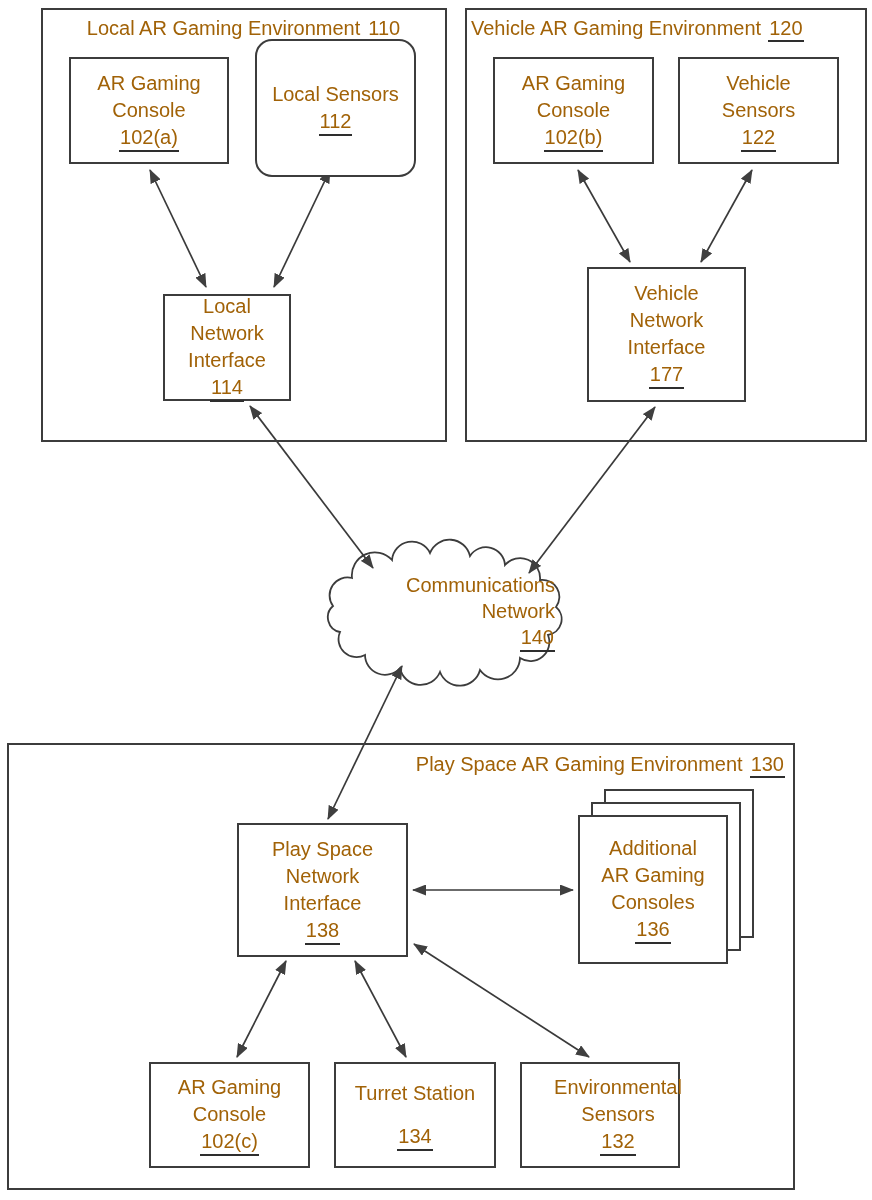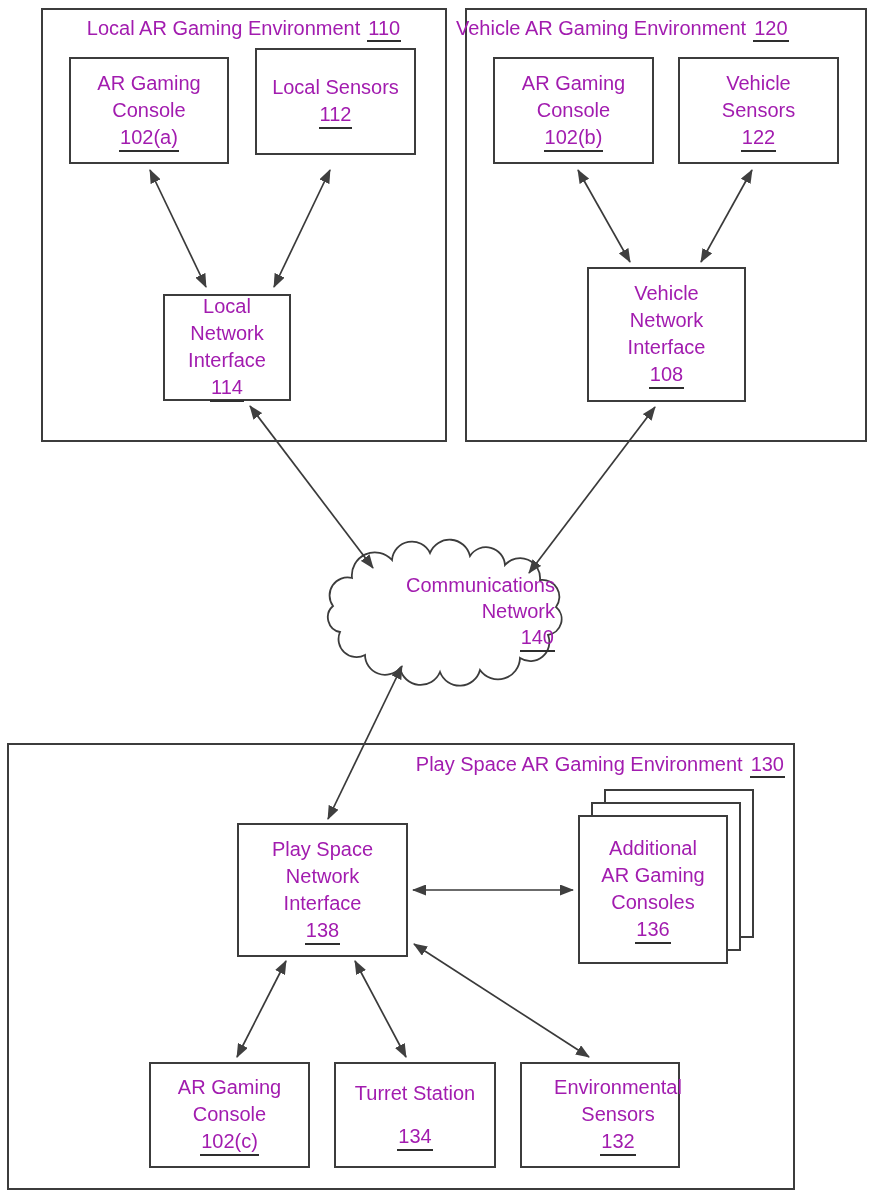--- a/index.html
+++ b/index.html
@@ -3,21 +3,21 @@
 <meta charset="utf-8">
 <style>
   * { box-sizing: border-box; margin: 0; padding: 0; }
   html, body { background: #ffffff; }
   .page {
     position: relative;
     width: 872px;
     height: 1200px;
     background: #ffffff;
     font-family: "Liberation Sans", sans-serif;
-    color: #a21caf;
+    color: #a16207;
     overflow: hidden;
   }
   svg.overlay {
     position: absolute;
     left: 0; top: 0;
     width: 872px; height: 1200px;
   }
   .env {
     position: absolute;
     border: 2px solid #3c3c3c;
@@ -94,53 +94,53 @@
   <div class="env-title" style="left:41px; top:15px; width:406px;">
     <span>Local AR Gaming Environment</span><span class="ref">110</span>
   </div>
 
   <div class="node" style="left:69px; top:57px; width:160px; height:107px;">
     <div>AR Gaming</div>
     <div>Console</div>
     <span class="ref">102(a)</span>
   </div>
 
-  <div class="node" style="left:255px; top:48px; width:161px; height:107px;">
+  <div class="node" style="left:255px; top:39px; width:161px; height:138px;border-radius:17px;">
     <div>Local Sensors</div>
     <span class="ref">112</span>
   </div>
 
   <div class="node" style="left:163px; top:294px; width:128px; height:107px;">
     <div>Local Network</div>
     <div>Interface</div>
     <span class="ref">114</span>
   </div>
 
   <div class="env" style="left:465px; top:8px; width:402px; height:434px;"></div>
-  <div class="env-title" style="left:456px; top:15px; width:322px;">
+  <div class="env-title" style="left:471px; top:15px; width:322px;">
     <span>Vehicle AR Gaming Environment</span><span class="ref">120</span>
   </div>
 
   <div class="node" style="left:493px; top:57px; width:161px; height:107px;">
     <div>AR Gaming</div>
     <div>Console</div>
     <span class="ref">102(b)</span>
   </div>
 
   <div class="node" style="left:678px; top:57px; width:161px; height:107px;">
     <div>Vehicle</div>
     <div>Sensors</div>
     <span class="ref">122</span>
   </div>
 
   <div class="node" style="left:587px; top:267px; width:159px; height:135px;">
     <div>Vehicle</div>
     <div>Network</div>
     <div>Interface</div>
-    <span class="ref">108</span>
+    <span class="ref">177</span>
   </div>
 
   <div class="cloud-label">
     <div>Communications</div>
     <div>Network</div>
     <span class="ref">140</span>
   </div>
 
   <div class="env" style="left:7px; top:743px; width:788px; height:447px;"></div>
   <div class="env-title" style="left:7px; top:751px; width:778px; text-align:right;">

